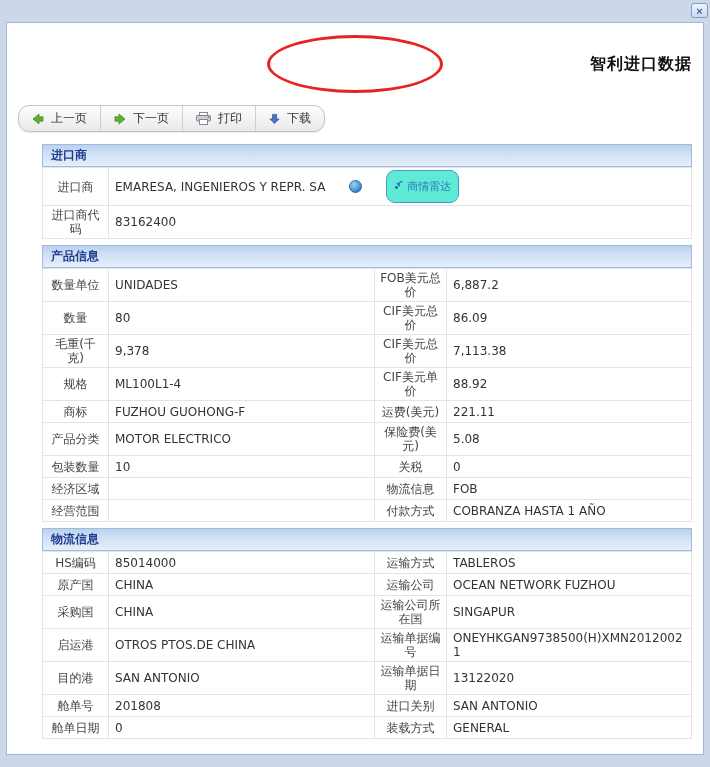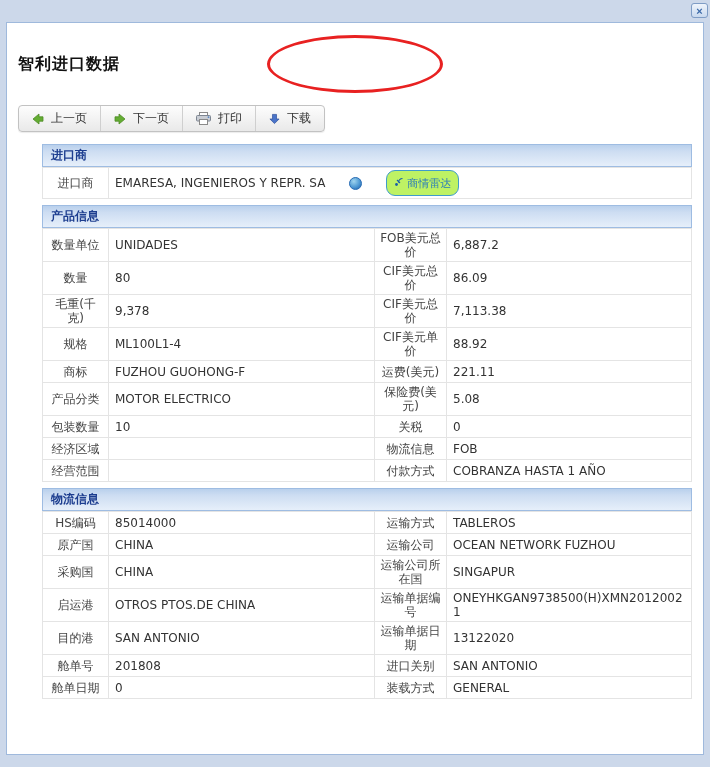--- a/index.html
+++ b/index.html
@@ -17,30 +17,30 @@
     background:linear-gradient(180deg,#eef4fc,#c9d9ee);
     color:#3b69a8; font-weight:bold; font-size:11px; line-height:12px;
     cursor:pointer; padding:0; text-align:center;
   }
   
   .dialog {
     margin:0 6px; background:#fff; border:1px solid #9fb9dc;
     height:733px; padding:0 11px; overflow:hidden;
   }
   
-  .title-wrap { position:relative; height:82px; display:flex; align-items:center; justify-content:flex-start; }
+  .title-wrap { position:relative; height:82px; display:flex; align-items:center; justify-content:flex-end; }
   .title { font-size:16px; font-weight:bold; color:#111; position:relative; z-index:1; letter-spacing:1px; }
   .red-ellipse {
     position:absolute; left:50%; top:50%; transform:translate(-50%,-50%);
     width:176px; height:58px; border:3px solid #e82121; border-radius:50%;
   }
   
   .toolbar {
     display:inline-flex; align-items:stretch; margin-bottom:12px;
-    border:1px solid #c2c2c2; border-radius:4px;
+    border:1px solid #c2c2c2; border-radius:11px;
     background:linear-gradient(180deg,#fdfdfd,#e9e9e9);
     box-shadow:0 1px 1px rgba(0,0,0,.08);
   }
   .tb-btn {
     display:flex; align-items:center; gap:7px; padding:4px 13px;
     background:transparent; border:none; border-left:1px solid #cfcfcf;
     font-family:inherit; font-size:12px; color:#333; cursor:pointer;
   }
   .tb-btn:first-child { border-left:none; }
   .tb-btn svg { display:block; }
@@ -69,22 +69,22 @@
   col.c-labd { width:66px; } col.c-vald { width:auto; }
   
   .val-flex { display:flex; align-items:center; gap:24px; }
   .globe {
     display:inline-block; width:13px; height:13px; border-radius:50%;
     background:radial-gradient(circle at 35% 30%, #9fd4ee 0%, #4f9ad4 55%, #1f5fa8 100%);
     border:1px solid #2a6db5;
   }
   .radar-badge {
     display:inline-flex; align-items:center; gap:3px;
-    border:1px solid #3f9ccb; border-radius:9px; padding:0 7px; height:26px;
-    color:#2b7cb9; font-size:11px; line-height:13px; cursor:pointer; background:#bef264;
+    border:1px solid #3f9ccb; border-radius:9px; padding:0 7px; height:33px;
+    color:#2b7cb9; font-size:11px; line-height:13px; cursor:pointer; background:#5eead4;
     text-decoration:none;
   }
 </style>
 </head>
 <body>
 
 <div class="titlebar">
   <button class="close-btn">×</button>
 </div>
 
@@ -151,20 +151,24 @@
                 <span><svg width="10" height="10" viewBox="0 0 10 10">
                       <circle cx="2.5" cy="7.5" r="1.4" fill="#1a5fa8"></circle>
                       <path d="M4.5 5.5 A4 4 0 0 1 8.5 1.5" fill="none" stroke="#1a5fa8" stroke-width="1.1"></path>
                       <path d="M3 3 L6 6" stroke="#1a5fa8" stroke-width="1.1"></path>
                     </svg></span>
                 <span>商情雷达</span>
               </a>
             </span>
           </td>
         </tr>
+      <tr>
+            <th>进口商代码</th>
+            <td>83162400</td>
+          </tr>
         </tbody>
     </table>
   </div>
 
   <div class="section">
     <div class="sec-header">产品信息</div>
     <table class="kv">
       <colgroup>
           <col class="c-lab1">
           <col class="c-val1">

